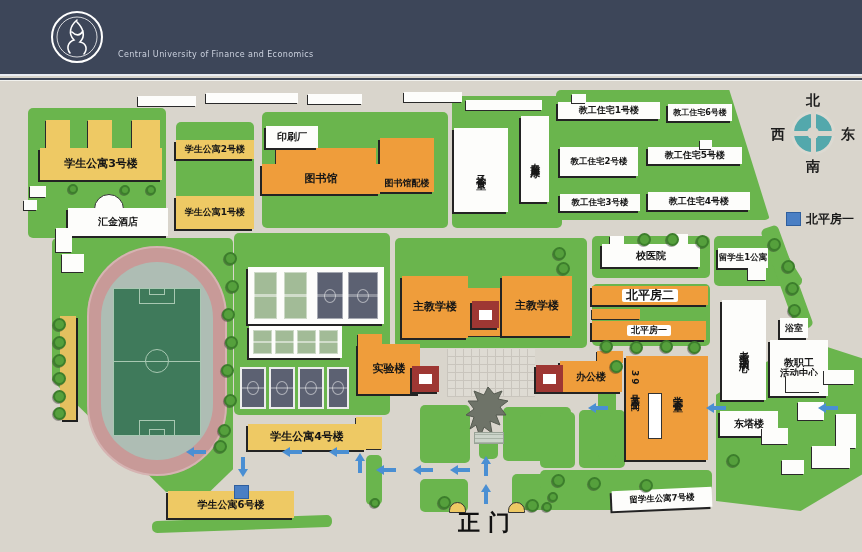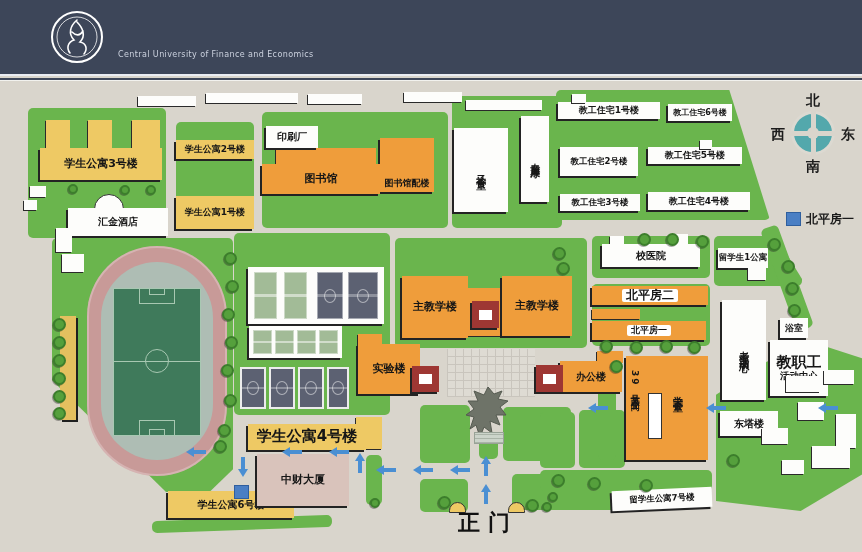--- a/index.html
+++ b/index.html
@@ -131,21 +131,21 @@
     <span class="lbl" style="font-size:11px">学生公寓3号楼</span>
     </div>
   <div class="b yellow" style="left:176px;top:140px;width:78px;height:19px">
     <span class="lbl" style="font-size:9px">学生公寓2号楼</span>
     </div>
   <div class="b yellow" style="left:176px;top:196px;width:78px;height:33px">
     <span class="lbl" style="font-size:9px">学生公寓1号楼</span>
     </div>
   <div class="b yellow deco" style="left:356px;top:417px;width:26px;height:32px"></div>
   <div class="b yellow" style="left:248px;top:424px;width:118px;height:26px">
-    <span class="lbl" style="font-size:15px">学生公寓4号楼</span>
+    <span class="lbl" style="font-size:11px">学生公寓4号楼</span>
     </div>
   <div class="b yellow" style="left:168px;top:491px;width:126px;height:27px">
     <span class="lbl" style="font-size:10px">学生公寓6号楼</span>
     </div>
   <div class="b yellow deco noshadow" style="left:449px;top:502px;width:17px;height:11px;border-radius:9px 9px 0 0;border:1px solid #333"></div>
   <div class="b yellow deco noshadow" style="left:508px;top:502px;width:17px;height:11px;border-radius:9px 9px 0 0;border:1px solid #333"></div>
 
   <div class="b orange deco" style="left:276px;top:148px;width:100px;height:18px"></div>
   <div class="b orange" style="left:380px;top:138px;width:54px;height:54px;align-items:flex-end;padding-bottom:4px">
     <span class="lbl" style="font-size:9px">图书馆配楼</span>
@@ -229,33 +229,30 @@
     <span class="lbl" style="font-size:8.5px">留学生1公寓</span>
     </div>
   <div class="b whiteb deco" style="left:748px;top:268px;width:18px;height:12px"></div>
   <div class="b whiteb" style="left:722px;top:300px;width:44px;height:100px">
     <span class="lbl vert" style="font-size:10px">老干部活动中心</span>
     </div>
   <div class="b whiteb" style="left:780px;top:318px;width:28px;height:20px">
     <span class="lbl" style="font-size:9px">浴室</span>
     </div>
   <div class="b whiteb" style="left:770px;top:340px;width:58px;height:56px;flex-direction:column">
-    <span class="lbl" style="font-size:15px">教职工</span>
+    <span class="lbl" style="font-size:10px">教职工</span>
     <span class="lbl" style="font-size:9.5px">活动中心</span>
     </div>
   <div class="b whiteb" style="left:720px;top:411px;width:58px;height:25px">
     <span class="lbl" style="font-size:10px">东塔楼</span>
     </div>
   <div class="b whiteb" style="left:612px;top:489px;width:100px;height:20px;transform:rotate(-2.5deg)">
     <span class="lbl" style="font-size:8.5px">留学生公寓7号楼</span>
     </div>
 
-  <div class="b tan" style="left:257px;top:454px;width:92px;height:52px">
-    <span class="lbl" style="font-size:11px">中财大厦</span>
-    </div>
 
   <div class="b whiteb deco" style="left:138px;top:96px;width:58px;height:10px"></div>
   <div class="b whiteb deco" style="left:206px;top:93px;width:92px;height:10px"></div>
   <div class="b whiteb deco" style="left:308px;top:94px;width:54px;height:10px"></div>
   <div class="b whiteb deco" style="left:404px;top:92px;width:58px;height:10px"></div>
   <div class="b whiteb deco" style="left:466px;top:100px;width:76px;height:10px"></div>
   <div class="b whiteb deco" style="left:572px;top:94px;width:14px;height:9px"></div>
   <div class="b whiteb deco" style="left:700px;top:140px;width:12px;height:9px"></div>
   <div class="b whiteb deco" style="left:30px;top:186px;width:16px;height:11px"></div>
   <div class="b whiteb deco" style="left:24px;top:200px;width:13px;height:10px"></div>

